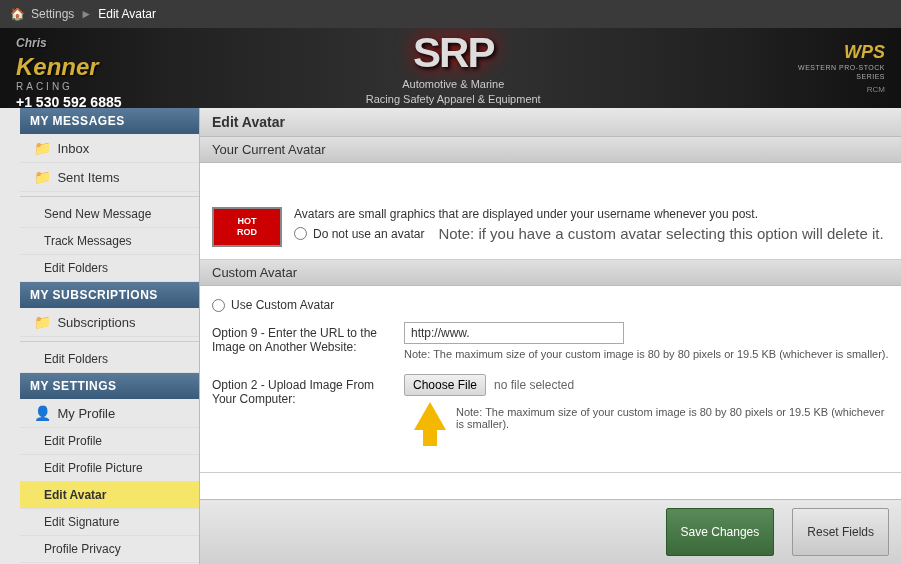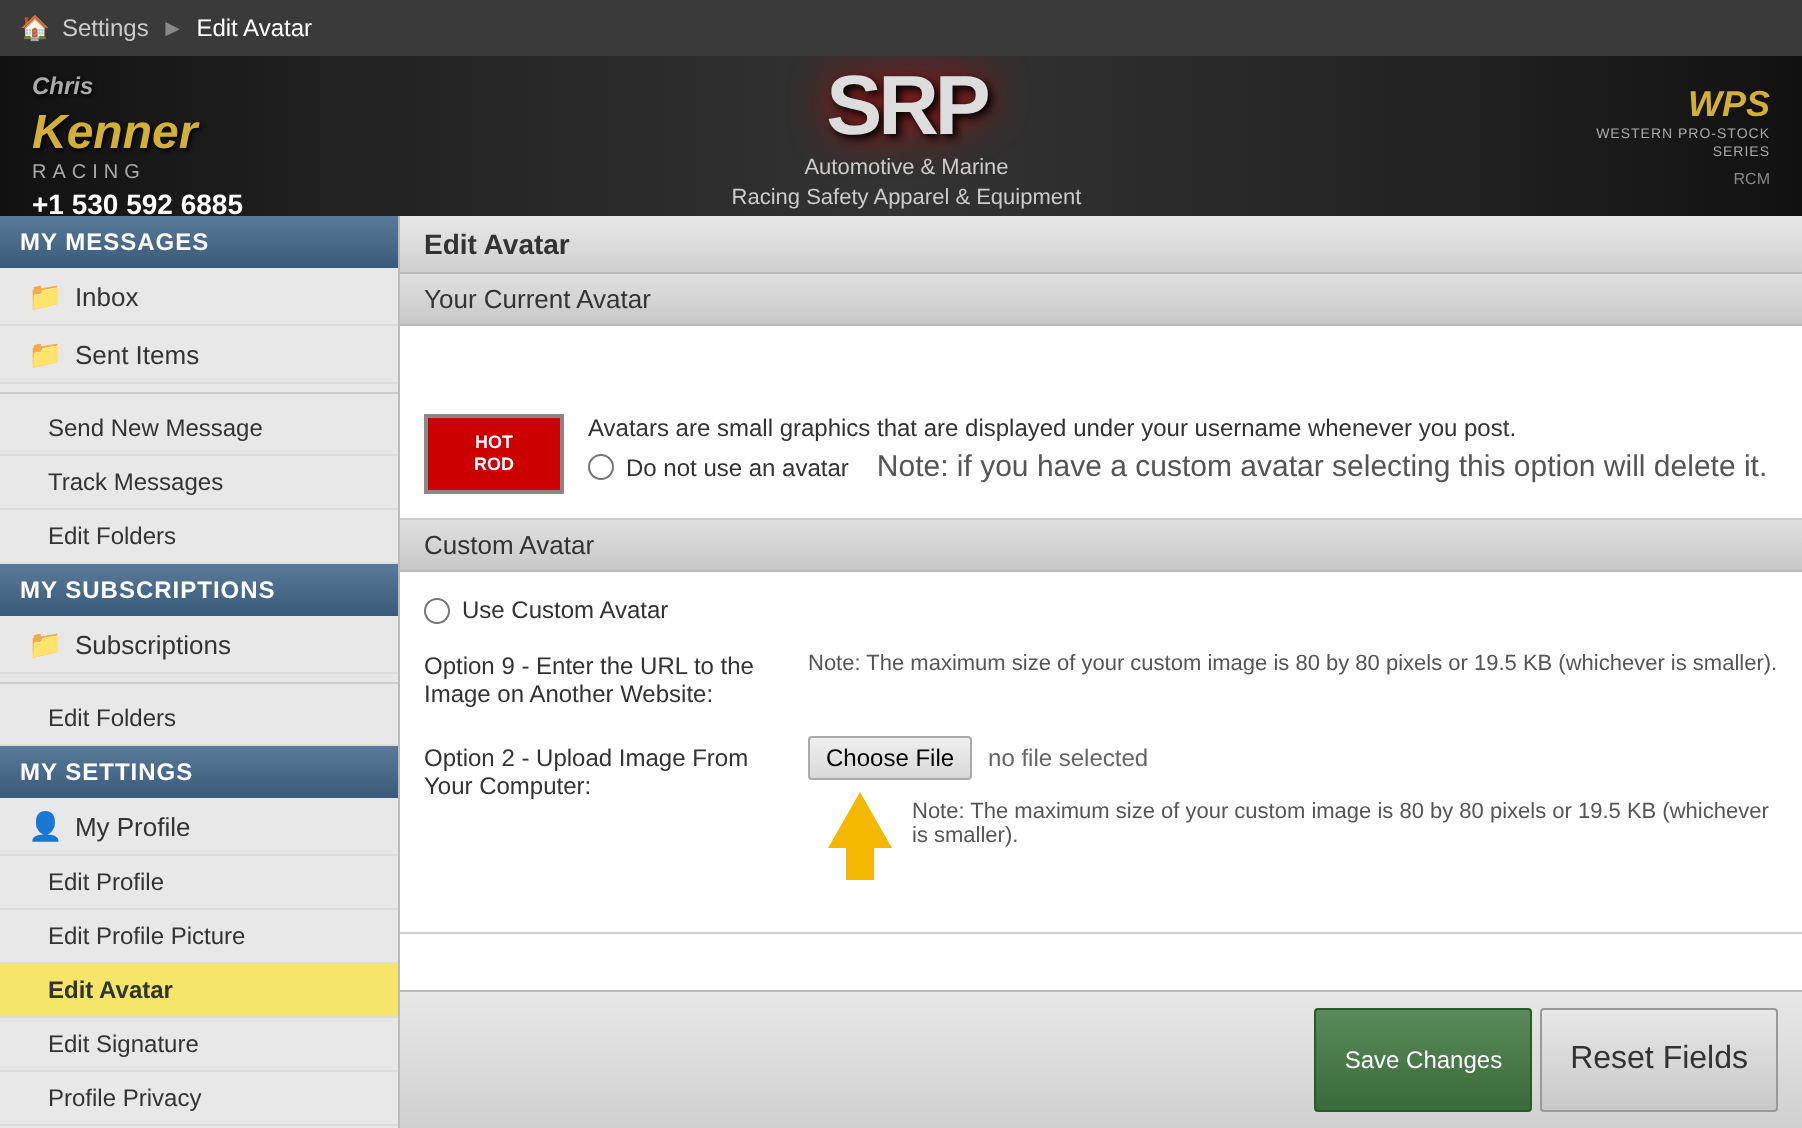--- a/index.html
+++ b/index.html
@@ -65,20 +65,21 @@
       height: calc(564px - 28px - 80px);
     }
 
     
     .sidebar {
       width: 200px;
       background: #e8e8e8;
       border-right: 1px solid #bbb;
       flex-shrink: 0;
       overflow-y: auto;
+      padding-left: 20px;
     }
     .sidebar-section-header {
       background: linear-gradient(180deg, #5a7a9a, #3a5a7a);
       color: #fff;
       padding: 6px 10px;
       font-size: 12px;
       font-weight: bold;
       text-transform: uppercase;
       letter-spacing: 0.5px;
     }
@@ -219,37 +220,37 @@
     }
     .no-file-text { font-size: 12px; color: #666; }
 
     
     .content-footer {
       background: linear-gradient(180deg, #e8e8e8, #d0d0d0);
       border-top: 1px solid #bbb;
       padding: 8px 12px;
       display: flex;
       justify-content: flex-end;
-      gap: 4px;
+      gap: 18px;
     }
     .btn-save {
       padding: 4px 14px;
       background: linear-gradient(180deg, #5a8a5a, #3a6a3a);
       color: #fff;
       border: 1px solid #2a5a2a;
       font-size: 12px;
       cursor: pointer;
       border-radius: 2px;
     }
     .btn-reset {
       padding: 16px 14px;
       background: linear-gradient(180deg, #e8e8e8, #c8c8c8);
       color: #333;
       border: 1px solid #999;
-      font-size: 16px;
+      font-size: 12px;
       cursor: pointer;
       border-radius: 2px;
     }
 
     
     input[type=radio] { margin: 0; }
   </style>
 </head>
 <body>
 
@@ -369,20 +370,21 @@
         <div class="section-body">
 
           <div class="use-custom-row">
             <input type="radio" name="avatar_option" style="">
             <span>Use Custom Avatar</span>
           </div>
 
           <div class="option-row">
             <div class="option-label">Option 9 - Enter the URL to the Image on Another Website:</div>
             <div class="option-control">
+              <input type="text" class="url-input" value="http://www." style="">
               <div class="note-small">Note: The maximum size of your custom image is 80 by 80 pixels or 19.5 KB (whichever is smaller).</div>
             </div>
           </div>
 
           <div class="option-row">
             <div class="option-label">Option 2 - Upload Image From Your Computer:</div>
             <div class="option-control">
               <div class="file-row">
                 <button class="choose-file-btn">Choose File</button>
                 <span class="no-file-text">no file selected</span>

